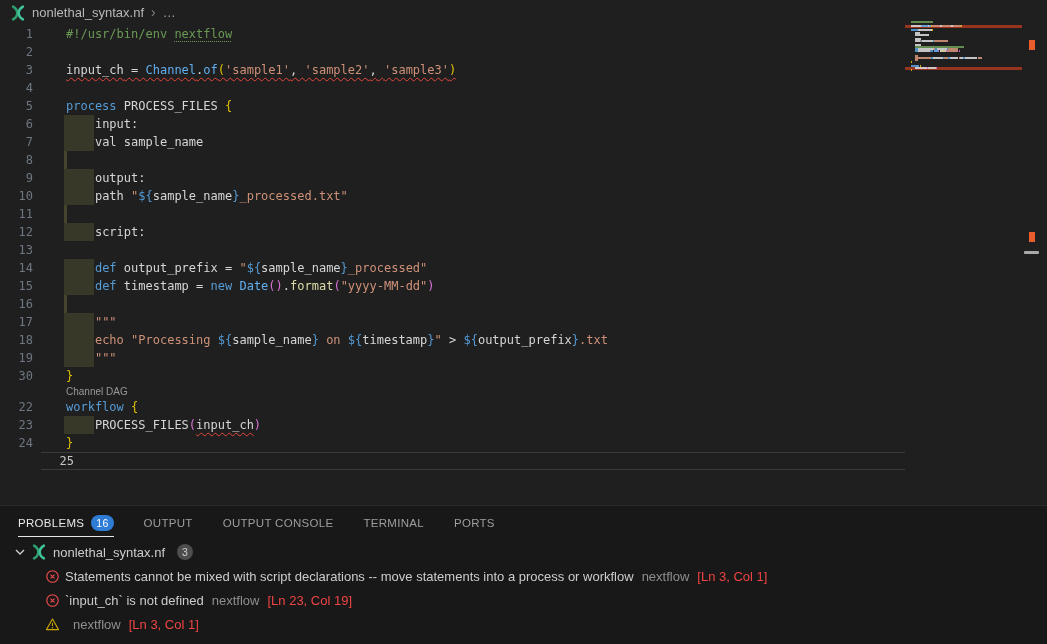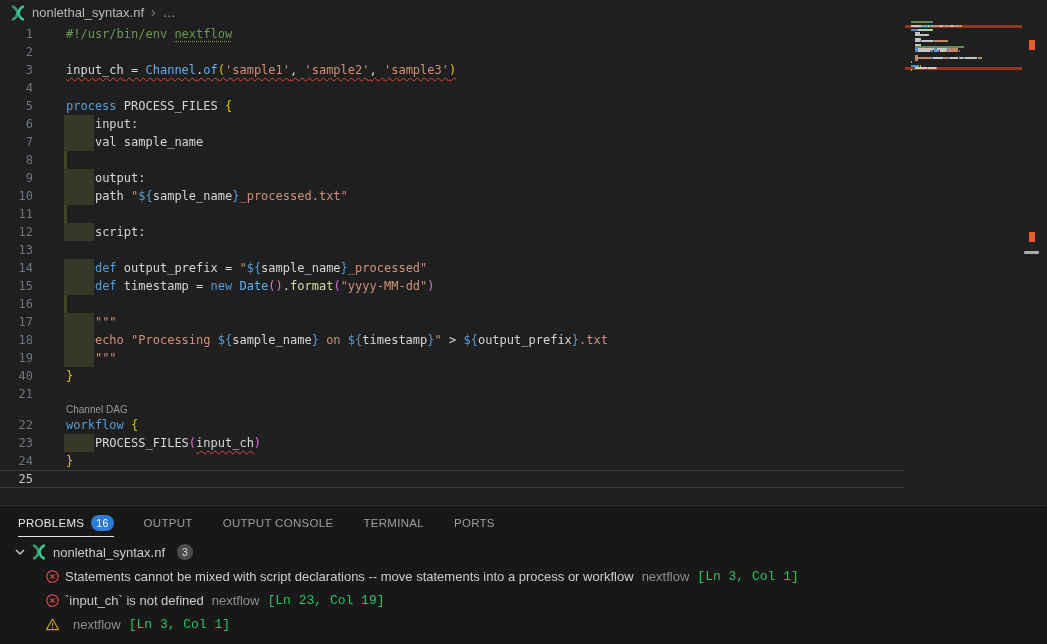--- a/index.html
+++ b/index.html
@@ -21,21 +21,21 @@
   #breadcrumb .nf-icon{width:16px;height:16px;margin-right:6px;display:inline-flex;}
   #breadcrumb .crumb-sep{color:#808080;margin:0 7px 2px 7px;font-size:14px;}
   #breadcrumb .crumb-more{color:#9d9d9d;letter-spacing:1px;}
 
   #lines{position:absolute;left:0;top:25px;width:905px;}
   .row{position:relative;display:flex;height:18px;line-height:18px;
        font-family:"DejaVu Sans Mono", monospace;font-size:12px;white-space:pre;}
   .row .ln{width:33px;text-align:right;color:var(--line-number);flex:0 0 33px;user-select:none;}
   .row .code{position:relative;padding-left:33px;color:var(--fg);}
   .row.active .ln{color:var(--line-number-active);}
-  .row.active{box-shadow:0 -1px 0 0 #3a3a3a inset, 0 1px 0 0 #3a3a3a inset;}
+  .row.active{box-shadow:0 -1px 0 0 #3a3a3a inset, 0 1px 0 0 #3a3a3a inset;margin-left:41px;}
   .row.active .ln{box-shadow:none;}
   .indent-block{position:absolute;left:31px;top:0;width:30px;height:18px;background:var(--indent-block);}
   .indent-guide{position:absolute;left:31px;top:0;width:3px;height:18px;background:var(--indent-guide);}
   .codelens-row{height:13px;line-height:13px;padding-left:66px;
     font-size:10px;color:var(--codelens);font-family:"Liberation Sans",sans-serif;cursor:pointer;}
   .tok-wavy{text-decoration:underline wavy var(--squiggle);text-decoration-thickness:1px;text-underline-offset:3px;}
   .tok-dotted{text-decoration:underline dotted currentColor;text-decoration-thickness:1px;text-underline-offset:3px;}
   .c-fg{color:var(--fg);} .c-comment{color:var(--comment);} .c-kw{color:var(--keyword);}
   .c-type{color:var(--type);} .c-fn{color:var(--fn);} .c-str{color:var(--string);}
   .c-ip{color:var(--interp);} .c-b1{color:var(--bracket1);} .c-b2{color:var(--bracket2);}
@@ -62,21 +62,21 @@
   #problems-tree{position:relative;}
   #tree-head{display:flex;align-items:center;height:24px;padding-left:12px;font-size:13px;color:#cccccc;cursor:pointer;}
   #tree-head .chev{width:16px;height:16px;margin-right:3px;display:inline-flex;}
   #tree-head .nf-icon{width:16px;height:16px;margin-right:6px;display:inline-flex;}
   #tree-head .count-badge{margin-left:12px;width:16px;height:16px;border-radius:50%;background:var(--badge-grey);
     color:#cfcfcf;font-size:10.5px;display:inline-flex;align-items:center;justify-content:center;}
   .problem-row{display:flex;align-items:center;height:24px;padding-left:45px;font-size:13px;cursor:pointer;}
   .problem-row .sev{width:15px;height:15px;margin-right:5px;display:inline-flex;flex:0 0 15px;}
   .problem-row .msg{color:#cccccc;white-space:pre;}
   .problem-row .src{color:#8f8f8f;margin-left:8px;}
-  .problem-row .loc{color:#22c55e;margin-left:8px;font-family:Liberation Mono, monospace;}
+  .problem-row .loc{color:#ef4444;margin-left:8px;}
 </style>
 </head>
 <body>
 
 <div id="root">
 
   <div id="editor-region">
     <div id="breadcrumb">
       <span class="nf-icon">
           <svg width="16" height="16" viewBox="0 0 16 16">
@@ -102,22 +102,21 @@
         <div class="row"><div class="ln">10</div><div class="code"><span class="indent-block"></span><span>    <span class="c-fg">path </span><span class="c-str">"</span><span class="c-ip">${</span><span class="c-fg">sample_name</span><span class="c-ip">}</span><span class="c-str">_processed.txt"</span></span></div></div>
         <div class="row"><div class="ln">11</div><div class="code"><span class="indent-guide"></span><span></span></div></div>
         <div class="row"><div class="ln">12</div><div class="code"><span class="indent-block"></span><span>    <span class="c-fg">script:</span></span></div></div>
         <div class="row"><div class="ln">13</div></div>
         <div class="row"><div class="ln">14</div><div class="code"><span class="indent-block"></span><span>    <span class="c-kw">def</span><span class="c-fg"> output_prefix = </span><span class="c-str">"</span><span class="c-ip">${</span><span class="c-fg">sample_name</span><span class="c-ip">}</span><span class="c-str">_processed"</span></span></div></div>
         <div class="row"><div class="ln">15</div><div class="code"><span class="indent-block"></span><span>    <span class="c-kw">def</span><span class="c-fg"> timestamp = </span><span class="c-kw">new</span><span class="c-fg"> </span><span class="c-type">Date</span><span class="c-b2">()</span><span class="c-fg">.</span><span class="c-fn">format</span><span class="c-b2">(</span><span class="c-str">"yyyy-MM-dd"</span><span class="c-b2">)</span></span></div></div>
         <div class="row"><div class="ln">16</div><div class="code"><span class="indent-guide"></span><span></span></div></div>
         <div class="row"><div class="ln">17</div><div class="code"><span class="indent-block"></span><span>    <span class="c-str">"""</span></span></div></div>
         <div class="row"><div class="ln">18</div><div class="code"><span class="indent-block"></span><span>    <span class="c-str">echo "Processing </span><span class="c-ip">${</span><span class="c-fg">sample_name</span><span class="c-ip">}</span><span class="c-str"> on </span><span class="c-ip">${</span><span class="c-fg">timestamp</span><span class="c-ip">}</span><span class="c-str">"</span><span class="c-fg"> &gt; </span><span class="c-ip">${</span><span class="c-fg">output_prefix</span><span class="c-ip">}</span><span class="c-str">.txt</span></span></div></div>
         <div class="row"><div class="ln">19</div><div class="code"><span class="indent-block"></span><span>    <span class="c-str">"""</span></span></div></div>
-        <div class="row"><div class="ln">40</div><div class="code"><span><span class="c-b1">}</span></span></div></div>
-        <div class="row"><div class="ln">21</div><div class="code"><span></span></div></div>
+        <div class="row"><div class="ln">30</div><div class="code"><span><span class="c-b1">}</span></span></div></div>
         <div class="codelens-row">Channel DAG</div>
         <div class="row"><div class="ln">22</div><div class="code"><span><span class="c-kw">workflow</span><span class="c-fg"> </span><span class="c-b1">{</span></span></div></div>
         <div class="row"><div class="ln">23</div><div class="code"><span class="indent-block"></span><span>    <span class="c-fg">PROCESS_FILES</span><span class="c-b2">(</span><span class="c-fg tok-wavy">input_ch</span><span class="c-b2">)</span></span></div></div>
         <div class="row"><div class="ln">24</div><div class="code"><span><span class="c-b1">}</span></span></div></div>
         <div class="row active"><div class="ln">25</div><div class="code"><span></span></div></div>
       </div>
 
     <div id="minimap">
         <div class="mm-bar" style="left: 6px; top: 0px; width: 14.25px; background: rgb(106, 153, 85);"></div>
         <div class="mm-bar" style="left: 20.25px; top: 0px; width: 7.6px; background: rgb(106, 153, 85);"></div>

